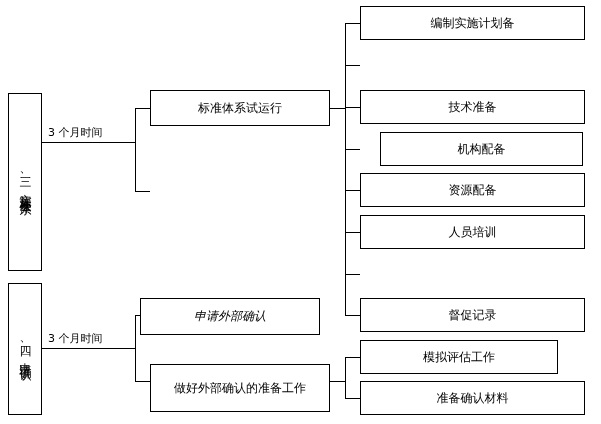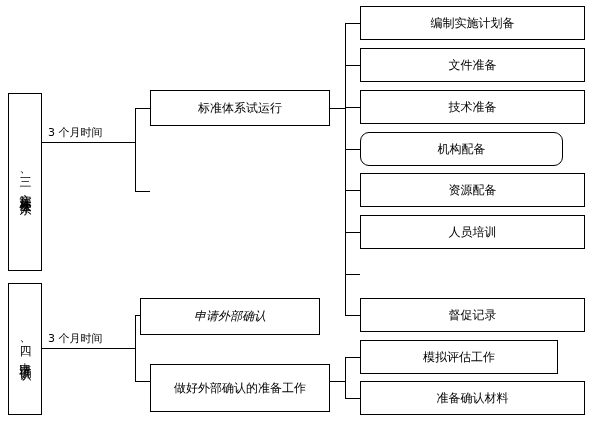--- a/index.html
+++ b/index.html
@@ -79,23 +79,22 @@
   <div class="connector h-line" style="left:345px; top:23px; width:15px;"></div>
   <div class="connector h-line" style="left:345px; top:65px; width:15px;"></div>
   <div class="connector h-line" style="left:345px; top:107px; width:15px;"></div>
   <div class="connector h-line" style="left:345px; top:149px; width:15px;"></div>
   <div class="connector h-line" style="left:345px; top:190px; width:15px;"></div>
   <div class="connector h-line" style="left:345px; top:232px; width:15px;"></div>
   <div class="connector h-line" style="left:345px; top:274px; width:15px;"></div>
   <div class="connector h-line" style="left:345px; top:315px; width:15px;"></div>
 
   <div class="box" style="left:360px; top:6px; width:225px; height:34px;">编制实施计划备</div>
-  <div class="box" style="left:360px; top:48px; width:225px; height:34px;">文件准备</div>
   <div class="box" style="left:360px; top:90px; width:225px; height:34px;">技术准备</div>
-  <div class="box" style="left:360px; top:132px; width:203px; height:34px;border-radius:9px;">机构配备</div>
+  <div class="box" style="left:380px; top:132px; width:203px; height:34px;">机构配备</div>
   <div class="box" style="left:360px; top:173px; width:225px; height:34px;">资源配备</div>
   <div class="box" style="left:360px; top:215px; width:225px; height:34px;">人员培训</div>
   <div class="box" style="left:360px; top:298px; width:225px; height:34px;">督促记录</div>
 
   <div class="connector h-line" style="left:42px; top:348px; width:93px;"></div>
   <div class="connector v-line" style="left:135px; top:315px; height:67px;"></div>
   <div class="connector h-line" style="left:135px; top:315px; width:15px;"></div>
   <div class="connector h-line" style="left:135px; top:381px; width:15px;"></div>
 
   <div class="box" style="left:140px; top:298px; width:180px; height:37px;font-style:italic;">申请外部确认</div>

